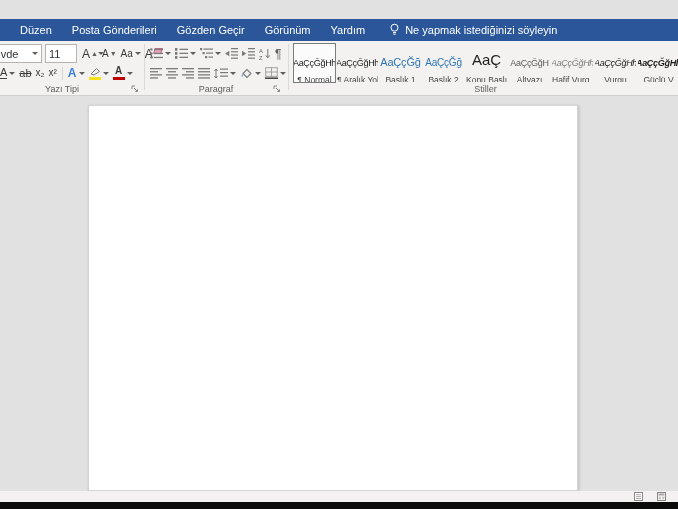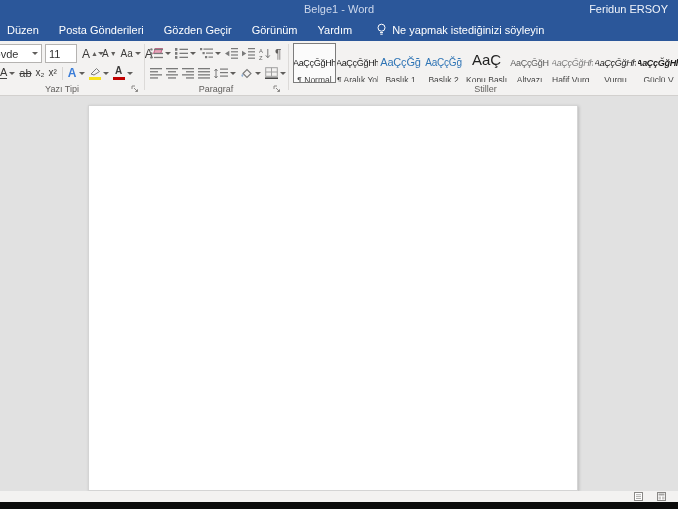--- a/index.html
+++ b/index.html
@@ -7,21 +7,21 @@
        font-family:"Liberation Sans",sans-serif;-webkit-font-smoothing:antialiased;}
 
   
   .titlebar{position:absolute;top:0;left:0;right:0;height:19px;background:#2b579a;}
   .win-title{position:absolute;left:50%;transform:translateX(-50%);top:3px;font-size:11px;color:#cdd8ec;white-space:nowrap;}
   .win-user{position:absolute;right:10px;top:3px;font-size:11px;color:#f2f5fb;white-space:nowrap;}
 
   
   .menubar{position:absolute;top:19px;left:0;right:0;height:22px;background:#2b579a;display:flex;align-items:center;}
   .mtab{color:#fff;font-size:11px;line-height:22px;padding:0 10px;white-space:nowrap;cursor:default;}
-  .mtab:first-child{padding-left:7px;}
+  .mtab:first-child{padding-left:20px;}
   .tellme{display:flex;align-items:center;gap:5px;margin-left:14px;color:#fff;font-size:11px;white-space:nowrap;}
 
   
   .ribbon{position:absolute;top:41px;left:0;right:0;height:54px;background:#f3f2f1;border-bottom:1px solid #d2d0ce;}
   .vdiv{position:absolute;top:3px;height:46px;width:1px;background:#dcdad8;}
   .group{position:absolute;top:0;height:54px;}
   .glabel{position:absolute;bottom:1px;left:0;right:0;text-align:center;font-size:9px;color:#605e5c;white-space:nowrap;}
   .launcher{position:absolute;bottom:2px;right:3px;width:9px;height:9px;display:flex;align-items:center;justify-content:center;}
   .rrow{position:absolute;left:0;right:0;display:flex;align-items:center;}
   .row1{top:3px;height:19px;}
@@ -67,24 +67,20 @@
   .sb-icons{position:absolute;right:12px;top:1px;display:flex;gap:14px;align-items:center;}
   .bottomstrip{position:absolute;top:502px;left:0;right:0;height:7px;background:#0b0b0b;}
 
   svg{display:block;}
 </style>
 </head>
 <body>
 
 <div id="app">
 
-  <div class="titlebar">
-    <span class="win-title">Belge1  -  Word</span>
-    <span class="win-user">Feridun ERSOY</span>
-  </div>
 
   <div class="menubar">
     <span class="mtab">Düzen</span>
     <span class="mtab">Posta Gönderileri</span>
     <span class="mtab">Gözden Geçir</span>
     <span class="mtab">Görünüm</span>
     <span class="mtab">Yardım</span>
     <span class="tellme">
       <span>
         <svg width="11" height="14" viewBox="0 0 11 14" fill="none" stroke="#ffffff" stroke-width="1">

